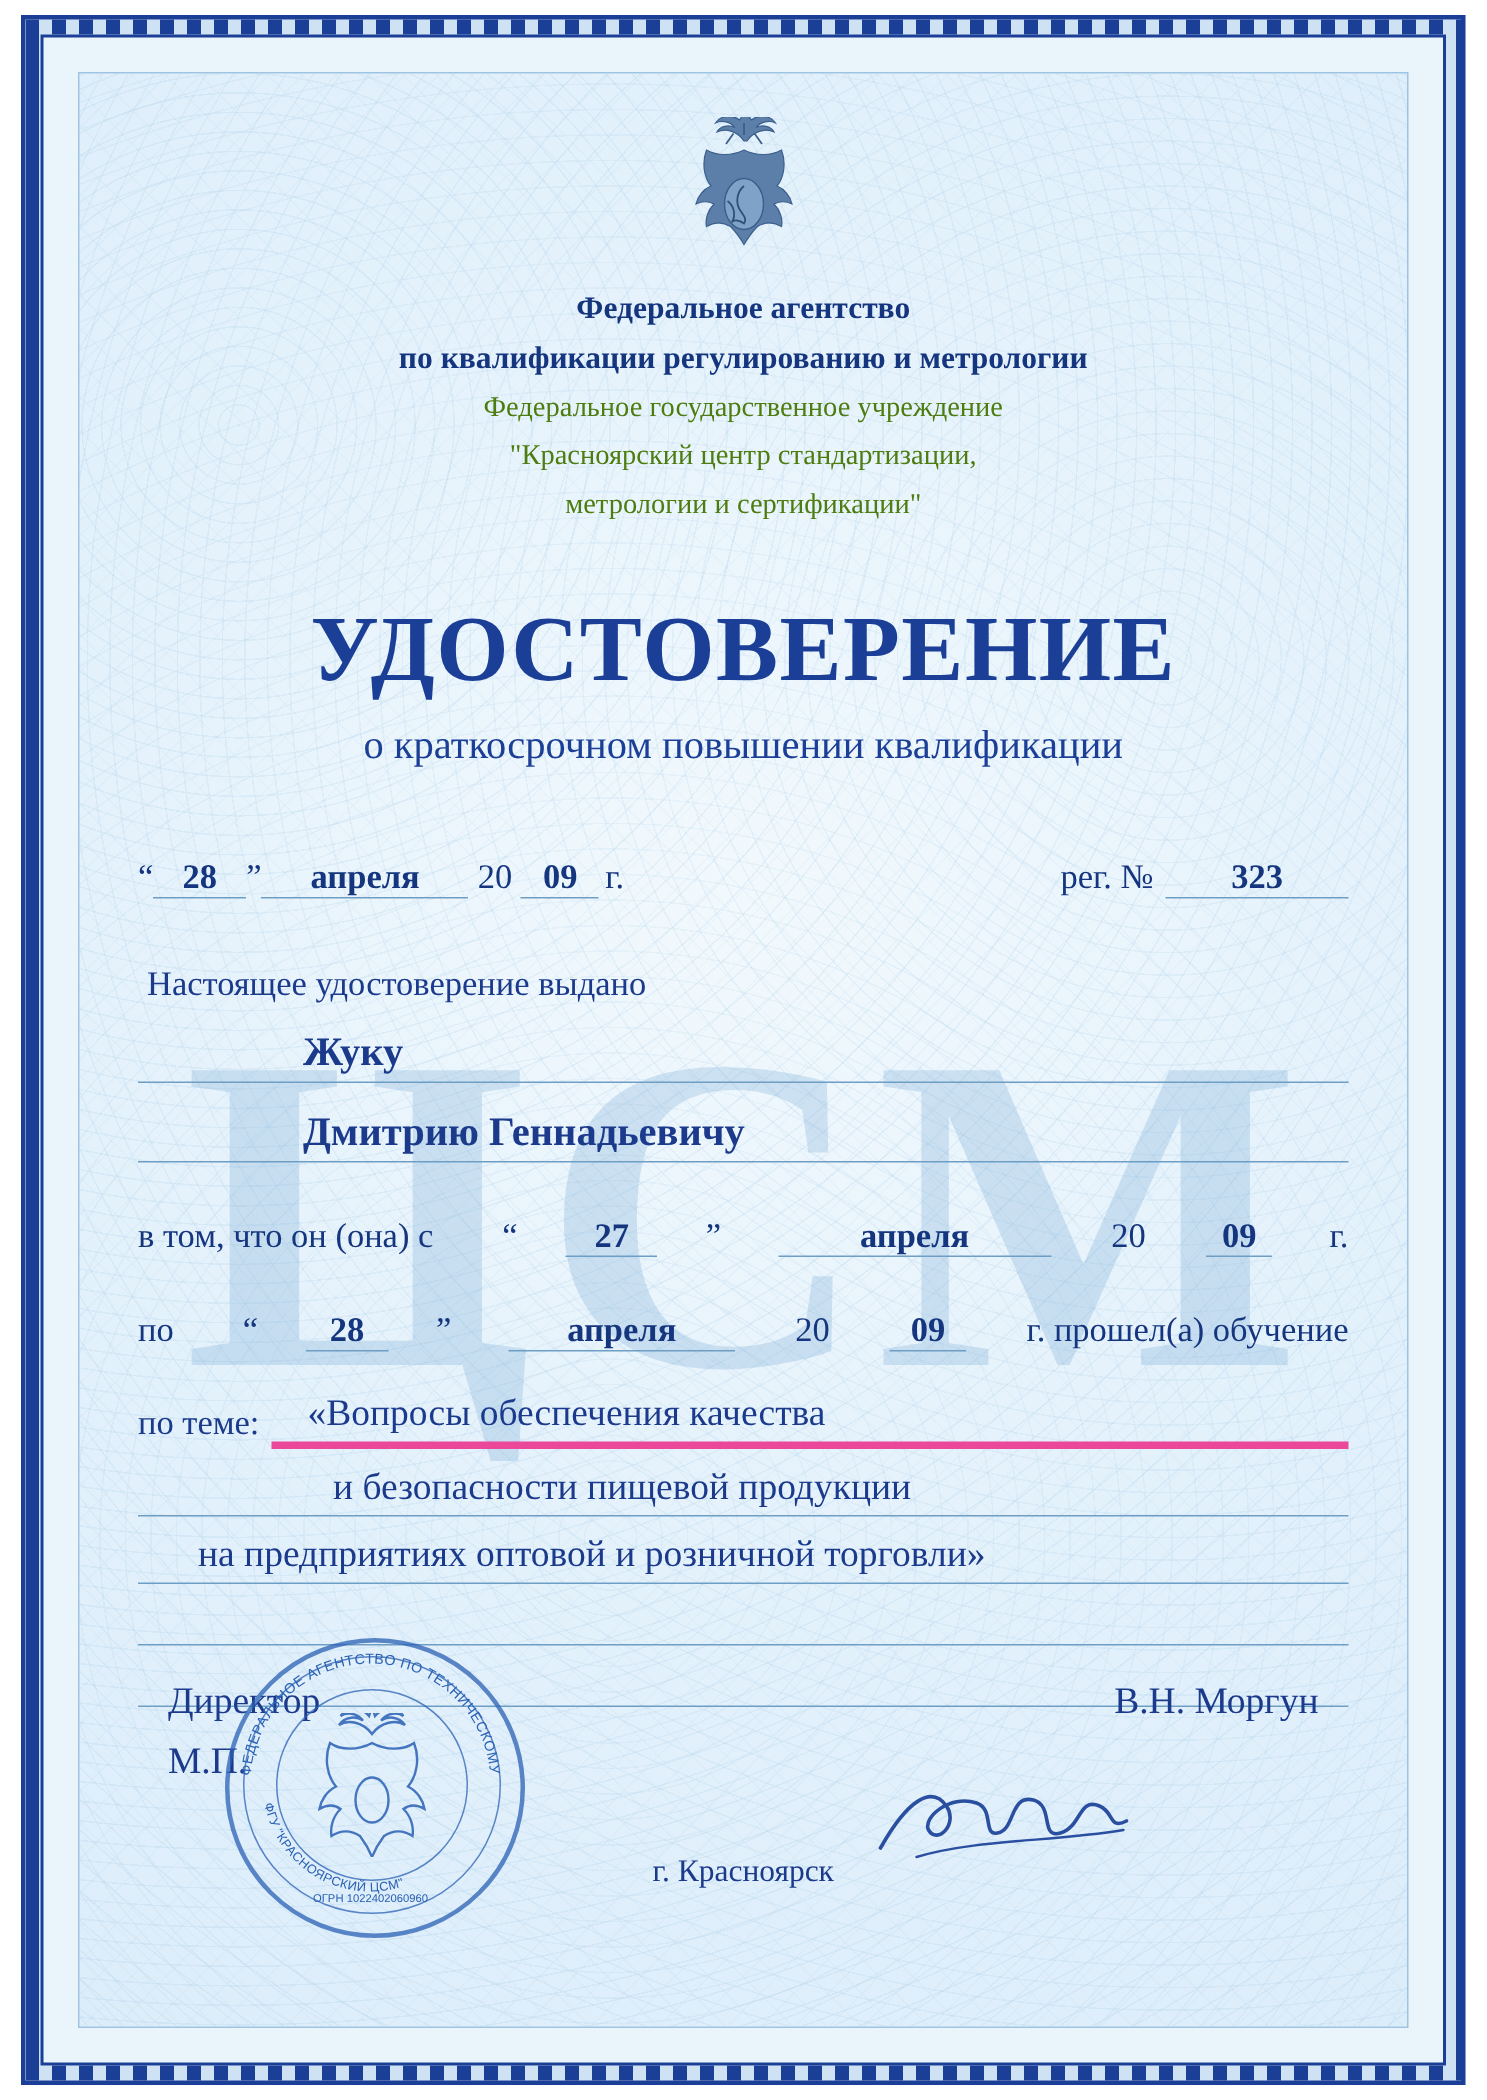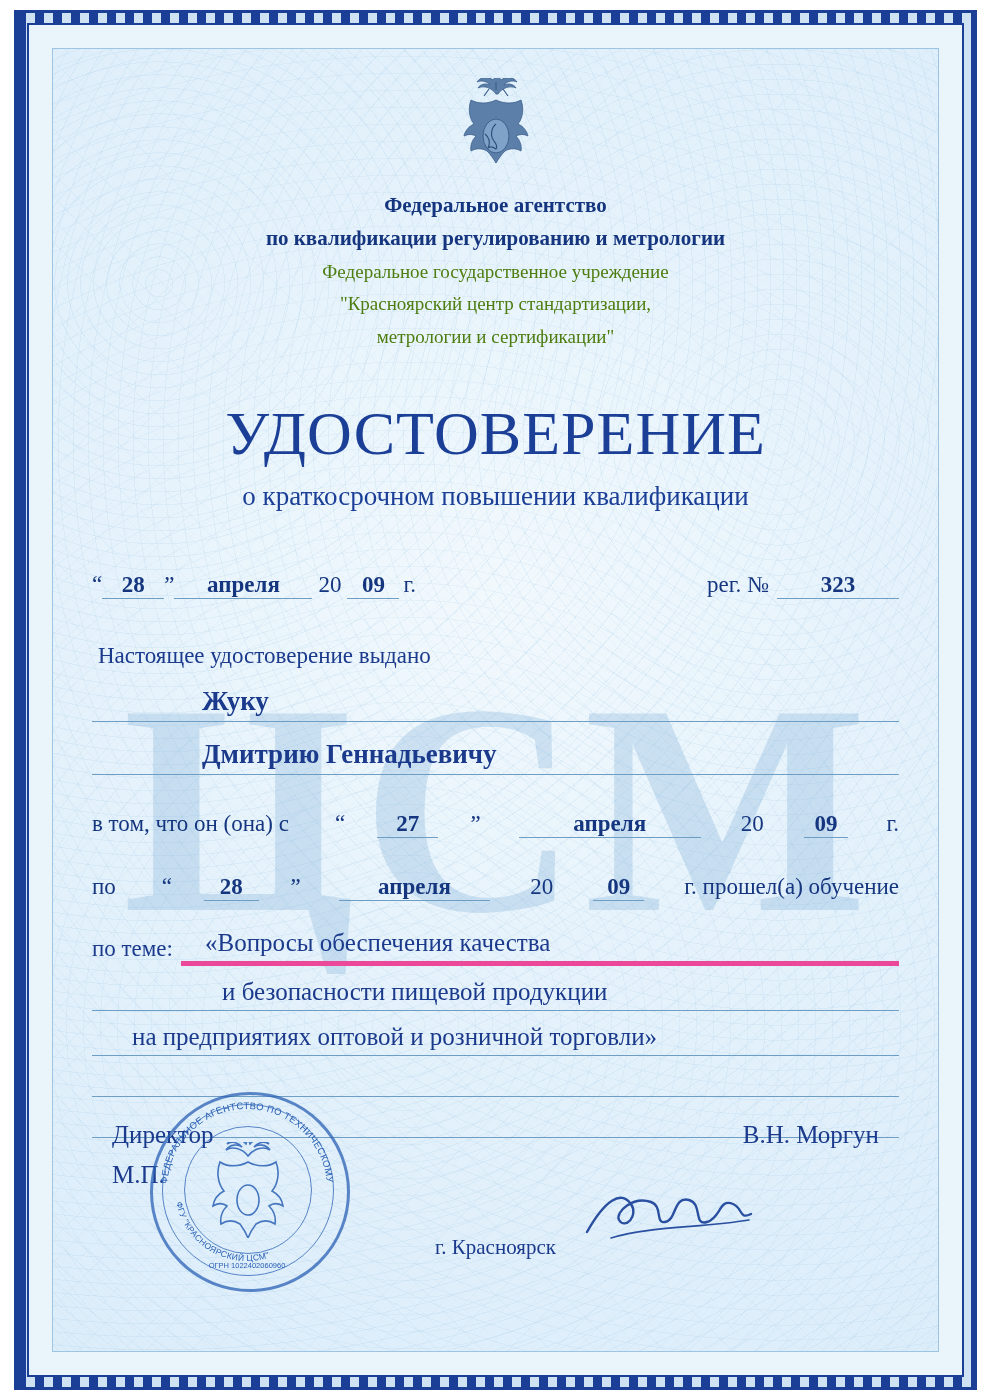--- a/index.html
+++ b/index.html
@@ -114,21 +114,21 @@
   .org-line2 {
     text-align: center;
     font-size: 19px;
     line-height: 1.3;
     margin-top: 8px;
     color: #4d7c0f;
   }
   .title {
     text-align: center;
     font-size: 62px;
-    font-weight: normal;
+    font-weight: bold;
     letter-spacing: 1px;
     margin-top: 48px;
     color: #1b3f96;
   }
   .subtitle {
     text-align: center;
     font-size: 27px;
     margin-top: 12px;
     color: #1b3f96;
   }

